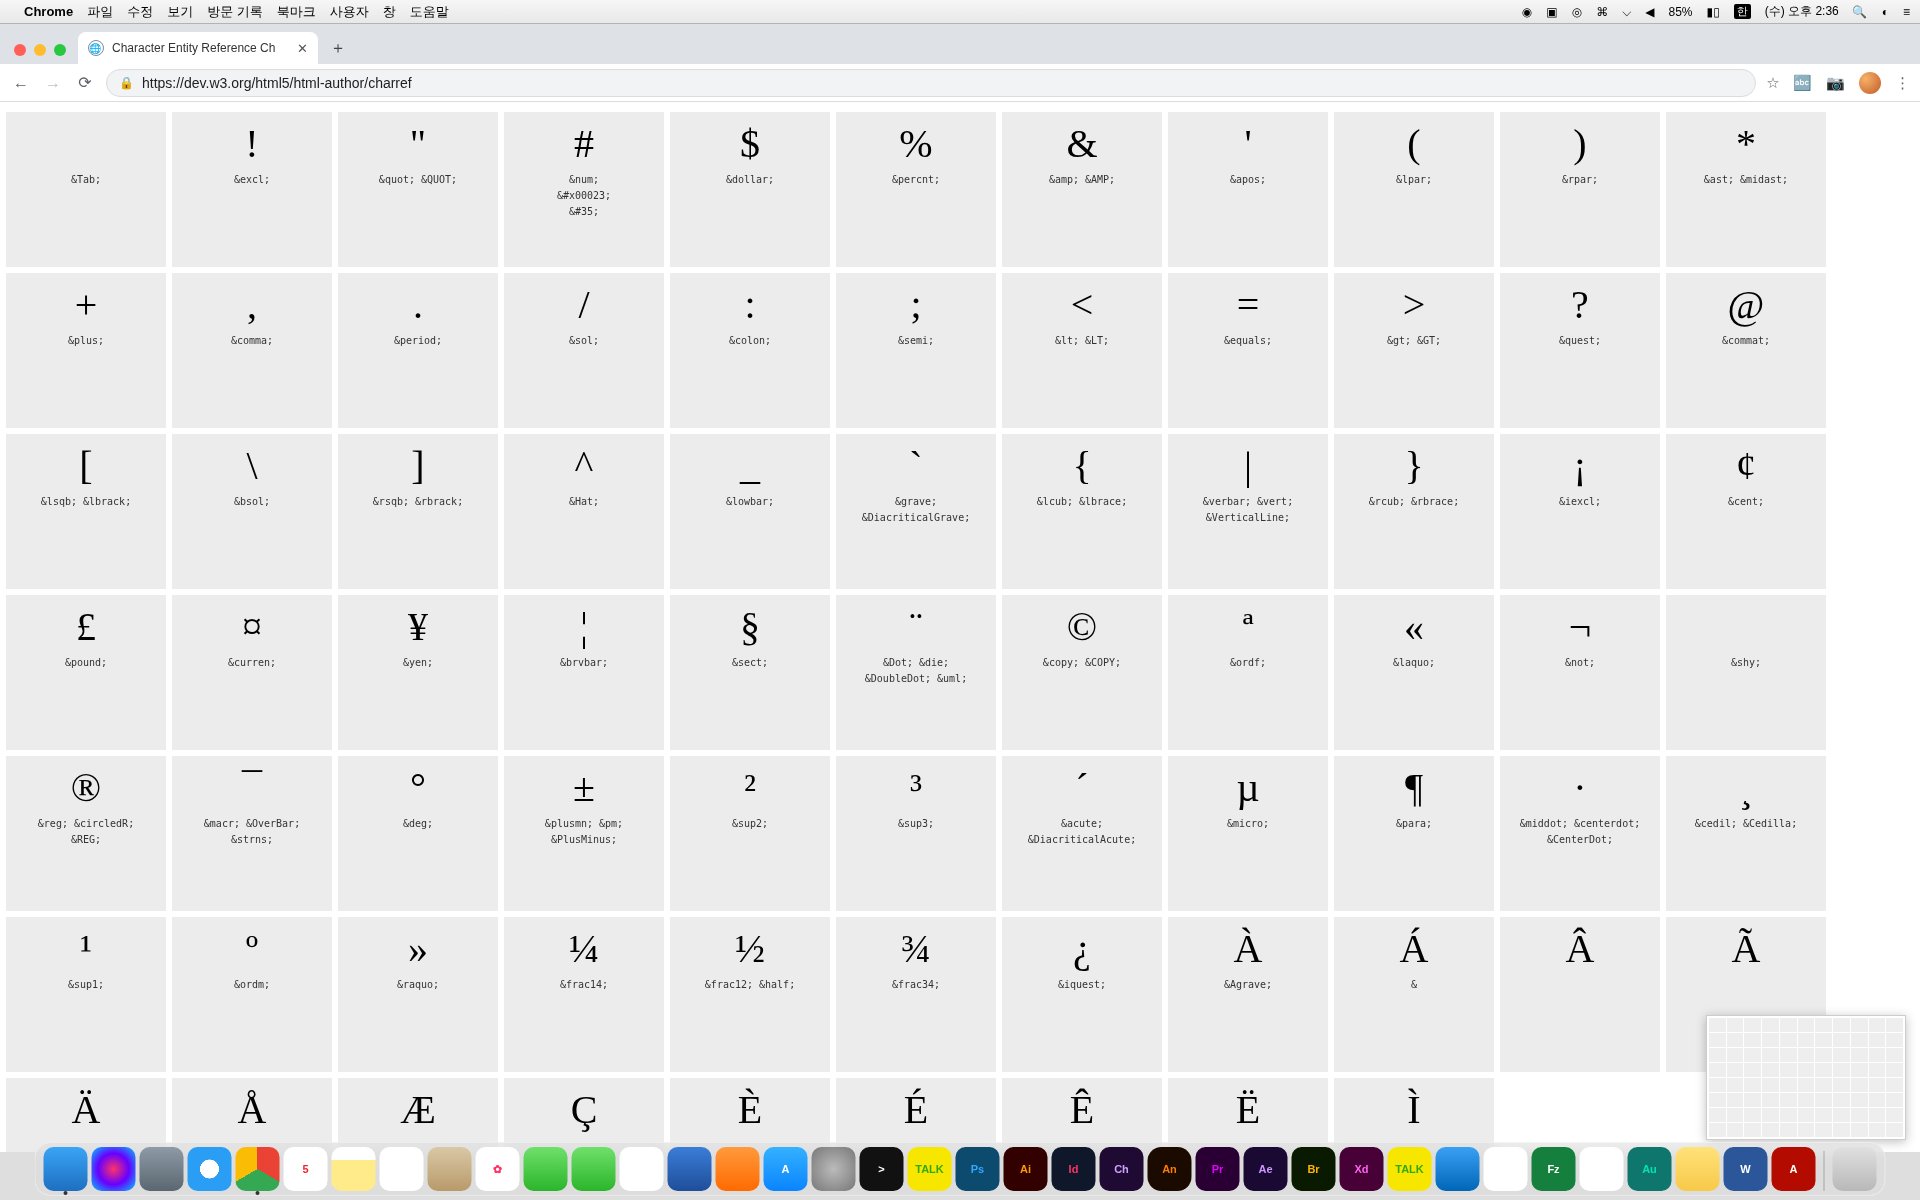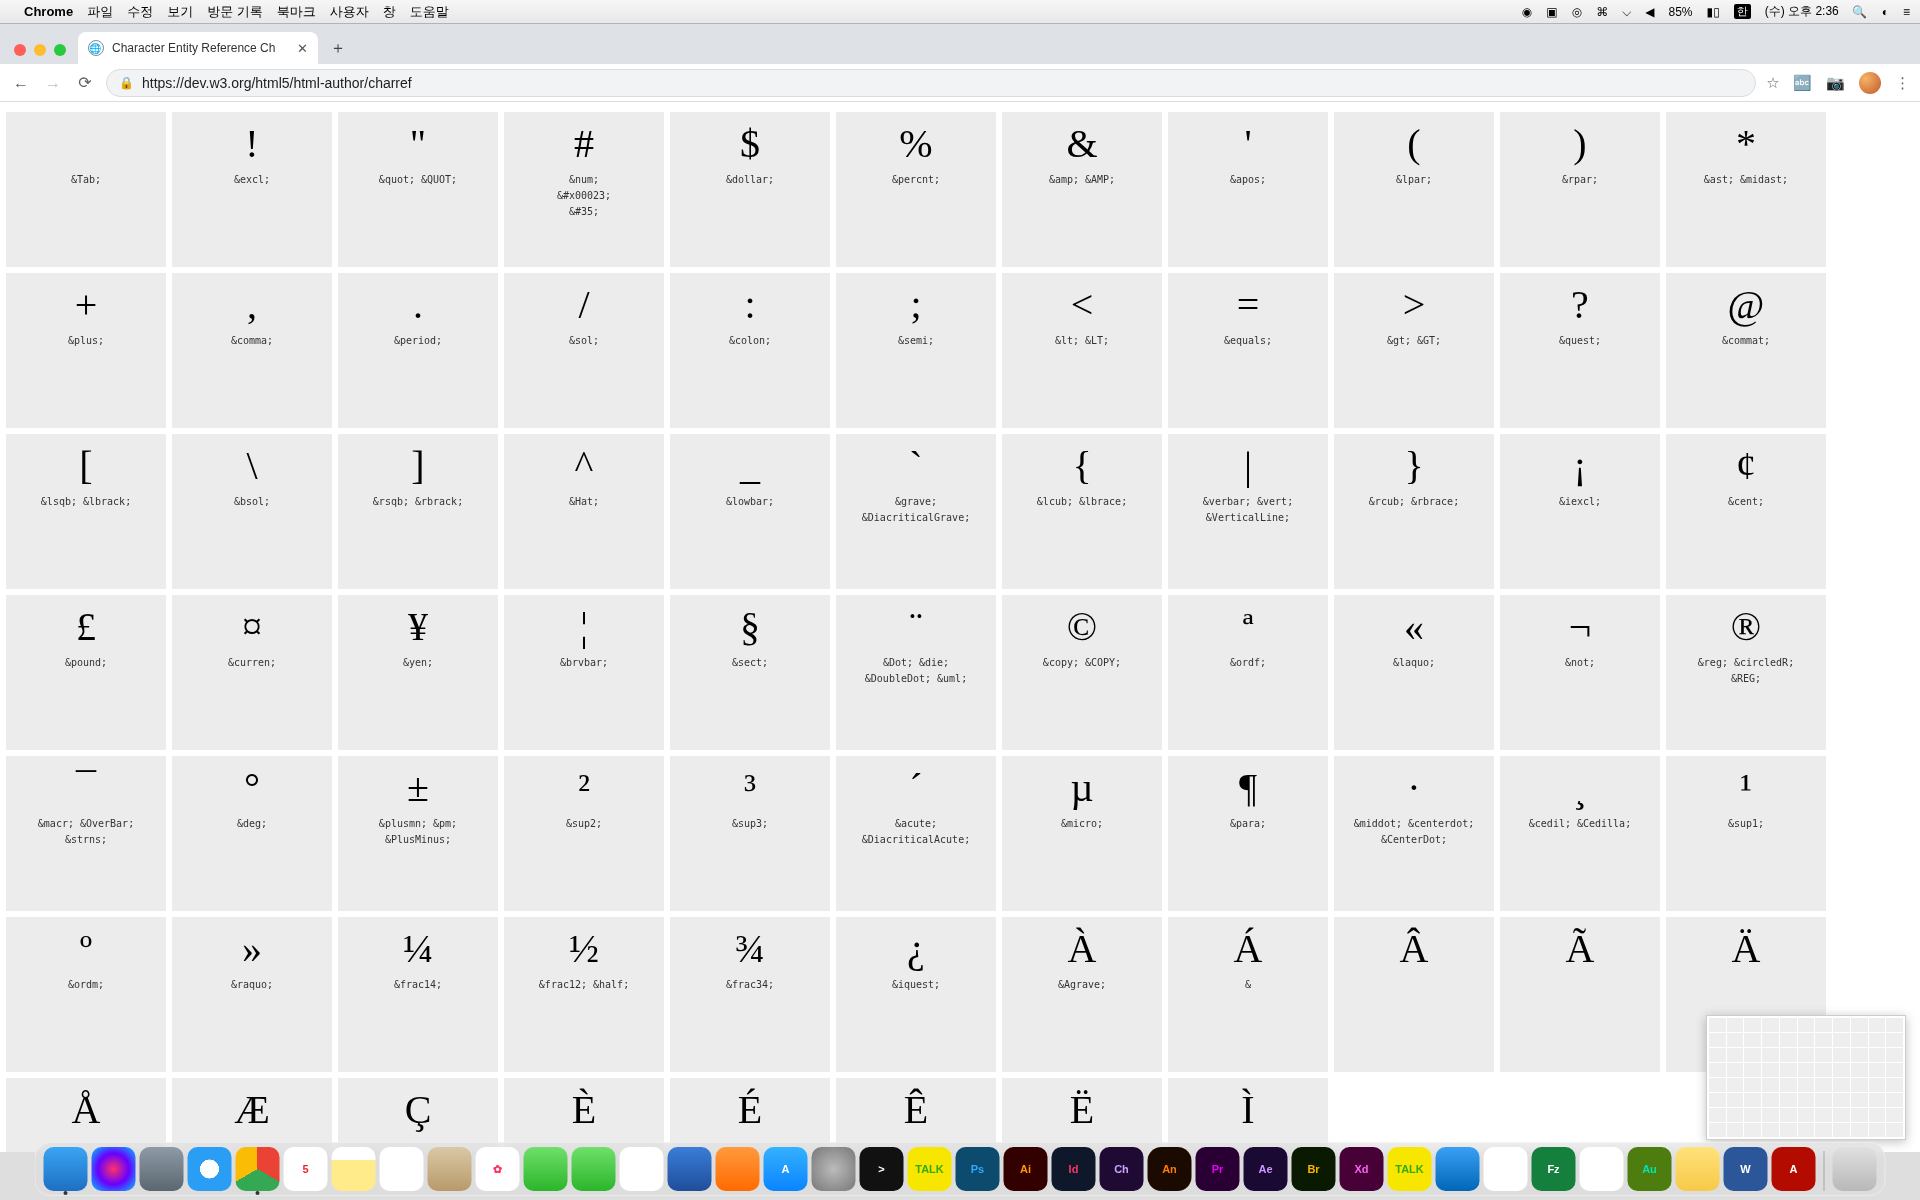--- a/index.html
+++ b/index.html
@@ -414,20 +414,24 @@
           <div class="glyph">ª</div>
           <div class="codes">&amp;ordf;</div>
         </div>
         <div class="cell">
           <div class="glyph">«</div>
           <div class="codes">&amp;laquo;</div>
         </div>
         <div class="cell">
           <div class="glyph">¬</div>
           <div class="codes">&amp;not;</div>
+        </div>
+        <div class="cell">
+          <div class="glyph"></div>
+          <div class="codes">&amp;shy;</div>
         </div>
         <div class="cell">
           <div class="glyph">®</div>
           <div class="codes">&amp;reg; &amp;circledR;
 &amp;REG;</div>
         </div>
         <div class="cell">
           <div class="glyph">¯</div>
           <div class="codes">&amp;macr; &amp;OverBar;
 &amp;strns;</div>
@@ -673,19 +677,19 @@
     <div class="dock-icon" style="background: rgb(26, 10, 0); color: rgb(255, 124, 0); border-radius: 14px;">An</div>
     <div class="dock-icon" style="background: rgb(42, 0, 52); color: rgb(230, 0, 255);">Pr</div>
     <div class="dock-icon" style="background: rgb(26, 10, 51); color: rgb(207, 150, 255);">Ae</div>
     <div class="dock-icon" style="background: rgb(10, 26, 0); color: rgb(255, 179, 0);">Br</div>
     <div class="dock-icon" style="background: rgb(71, 1, 55); color: rgb(255, 97, 246);">Xd</div>
     <div class="dock-icon" style="background: rgb(247, 230, 0); color: rgb(51, 170, 17);">TALK</div>
     <div class="dock-icon" style="background: linear-gradient(rgb(58, 160, 243), rgb(0, 102, 184));"></div>
     <div class="dock-icon" style="background: rgb(255, 255, 255);"></div>
     <div class="dock-icon" style="background: #15803d;">Fz</div>
     <div class="dock-icon" style="background: rgb(255, 255, 255);"></div>
-    <div class="dock-icon" style="background: #4d7c0f; color: rgb(0, 229, 176);">Au</div>
+    <div class="dock-icon" style="background: #0f766e; color: rgb(0, 229, 176);">Au</div>
     <div class="dock-icon" style="background: linear-gradient(rgb(255, 226, 122), rgb(247, 201, 72));"></div>
     <div class="dock-icon" style="background: rgb(43, 87, 154);">W</div>
     <div class="dock-icon" style="background: rgb(179, 11, 0);">A</div>
     <div class="dock-sep"></div>
     <div class="dock-icon" style="background: linear-gradient(rgb(224, 224, 224), rgb(184, 184, 184));"></div>
   </div>
 
 </body></html>

